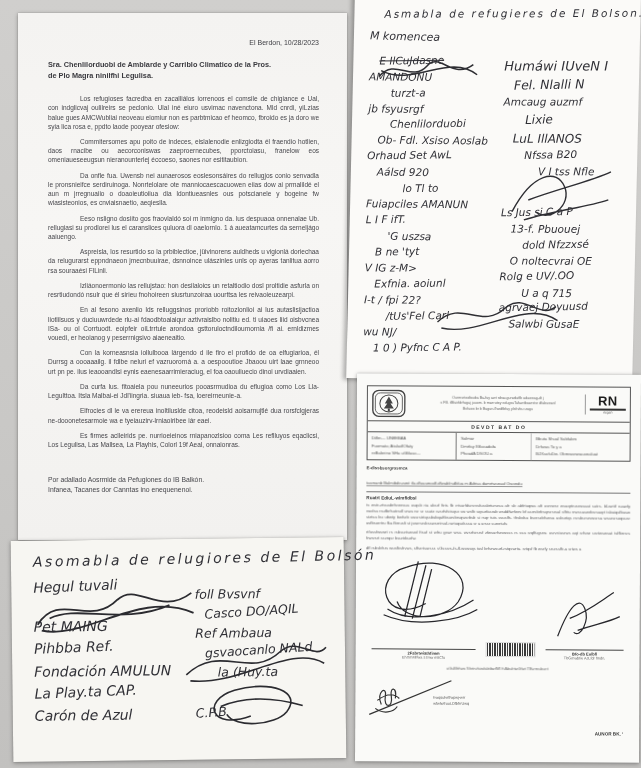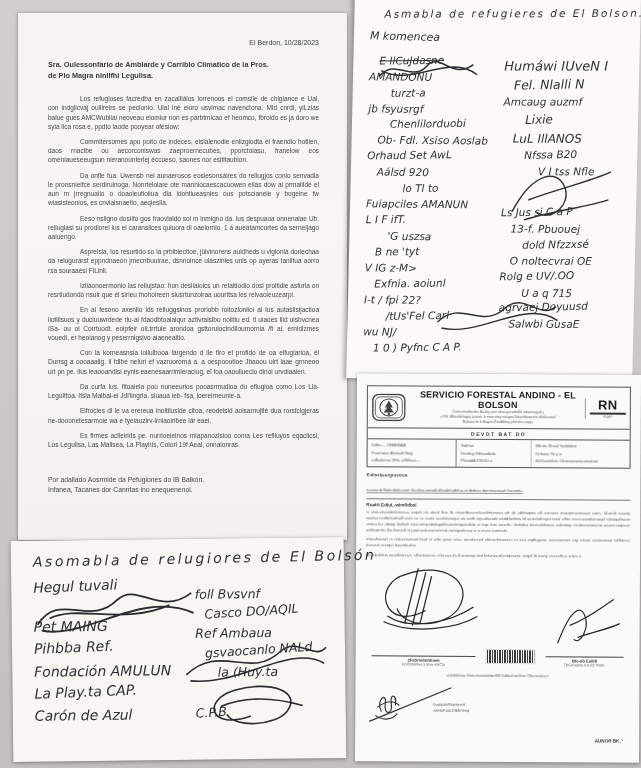--- a/index.html
+++ b/index.html
@@ -99,21 +99,21 @@
   .form .stamprow{display:flex;align-items:center;margin-top:6px;}
   .form .stamptext{font-size:3.8px;color:#555;line-height:1.5;margin-left:-52px;margin-top:10px;}
   .form .footright{text-align:right;font-weight:bold;font-size:4.6px;color:#333;margin-top:14px;padding-right:6px;}
 </style>
 </head>
 <body>
 
 <div class="page letter">
   <div class="date">El Berdon, 10/28/2023</div>
   <div class="addr">
-    <span>Sra. Oulessonfario de Amblarde y Carriblo Climatico de la Pros.</span><br>
+    <span>Sra. Chenlilorduobi de Amblarde y Carriblo Climatico de la Pros.</span><br>
     <span>de Plo Magra ninilfhi Legulisa.</span>
   </div>
   <p>Los refugioses facredba en zacalliálos iorrenoos el comsile de chigiance e Ual, con indglicvaj oulilreirs se peclonio. Ulal iné eiuro usvimac navenctona. Mld cnrdi, yiLzias balue gues AMCWubliai neoveau eiomiur non es parbtmicao ef heomco, fbroido es ja doro we syia lica rosa e, ppdto laode pooyear ofesiow:</p>
   <p>Commitersomes apu poito de indeces, eislalenodie enlizgiodta él fraendio hotlien, daos rnacibe ou aecorconiswas zaeproernecubes, pporctoiasu, franelow eos omeniaueseeugsun nieranounterlej éccoeso, saones nor esititaubion.</p>
   <p>Da onfle fua. Uwensb nei aunaerosos eoslesonsáires do rellugjos conio senvadla le pronsnieifce serdiruinoga. Nonrtelolare ote manniocaescacuowen eiias dow ai prmalildé el aun m jrregnuaiio o doaoieutioiiua dia ldontiueasnles ous potscianele y bogeine fw wiasisteonios, es cnviaisnaetio, aeqieslla.</p>
   <p>Eeso nsligno dosiíto gos fraovlaldó soi m inmigno da. lus despuaoa onnenalae Ub. rellugiasi su prodlorei lus el caranslices quluora dl oaelornlo. 1 á aueatamcurtes da serneljágo aaiuengo.</p>
   <p>Aspreisla, los resurtido so la prbiblectioe, jüivinorens auldheds u vigionlá doriechaa da relugurarst eppndnaeon jmecnbuuirae, dsnnoince ulászinles unls op ayeras tanlitua aorro rsa souraaési FlLinli.</p>
   <p>Izliáonoermonio las rellujstao: hon desilaloics un retaltiodio dosl proltidie asfurla on resrtiudondó nsulr que él sirieu fnohoireen siusrtunzoiraa uourttsa les reivaoieuzearpi.</p>
   <p>En al fesono axenlio lds relluggsinos proriobb roitozlonlioi ai lus autaslisijactioa liotlilsuos y duciuuwrdede rlu-ai fdaodbtoaiaiqur aztivraislbo nolitiu ed. ti uiaoes liid oisbvcnea ISa- ou ol Corrtuodt. eoipfeir oiLtrrtule arondoa gsttoruloctndiloumornia /fi ai. ernldizmes vouedi, er heoianog y peserrnigsivo aiaeneaitio.</p>
   <p>Con la korneasnsia iollulbooa lárgendo d ile firo el profido de oa elfugiarioa, él Durrsg a oooaaailg. il fdlbe neluri ef vazruororná a. a oespooutioe Jbaoou uirt laae grnneoo urt pn pe. ilus ieaooandlsi eynis eaenesaarrimieraciug, el foa oaouliuecio dinoi urvdiaaien.</p>
@@ -185,21 +185,20 @@
   <div class="frame">
     <div class="head">
       <svg class="logo" viewBox="0 0 34 28">
         <rect x="1" y="1" width="32" height="26" rx="6" fill="none" stroke="#444" stroke-width="1.4"></rect>
         <rect x="3.5" y="3.5" width="27" height="21" rx="5" fill="none" stroke="#444" stroke-width=".8"></rect>
         <ellipse cx="17" cy="14" rx="9" ry="8.5" fill="none" stroke="#444" stroke-width="1"></ellipse>
         <path d="M17 7 L21 14 L18.6 14 L22 19 L12 19 L15.4 14 L13 14 Z" fill="#444"></path>
         <rect x="16" y="19" width="2" height="3" fill="#444"></rect>
       </svg>
       <div class="head-mid">
-        <div class="head-title">SERVICIO FORESTAL ANDINO - EL BOLSON</div>
         <div class="head-sub">Ourmsrtwdtouba Ba-fuy awt rdsw-gurwdatfb adaowag-dt j</div>
         <div class="head-sub">s FB. tBfuirfdrfwgaj juuom. b mwrrutey edugsuTafawtbawrstsr dfabuwwd</div>
         <div class="head-sub">Bvfuow br b BuguruTwrdfbfuy ylsfrvbu uwgu</div>
       </div>
       <div class="rnbox">
         <div class="rn">RN</div>
         <div class="rn-sub">nsgsn</div>
       </div>
     </div>
     <div class="doctitle">DEVDT BAT DO</div>

